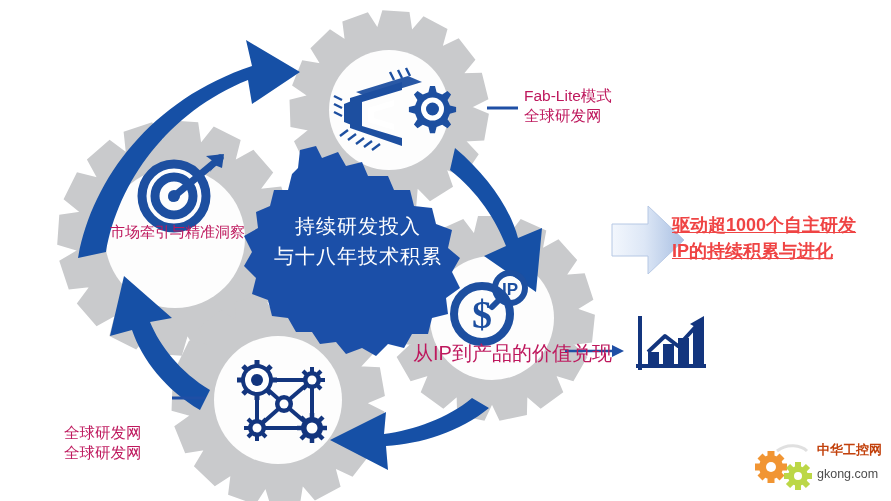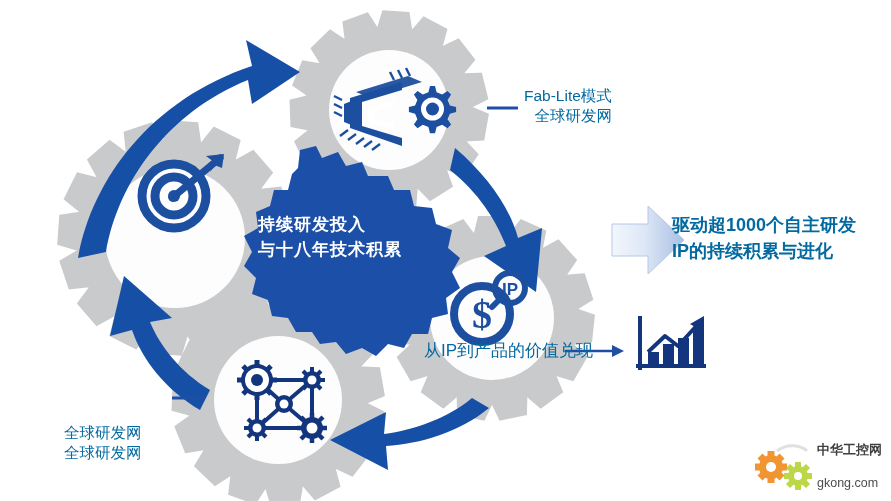--- a/index.html
+++ b/index.html
@@ -6,41 +6,41 @@
   body{
     width:891px;height:501px;
     background:#ffffff;
     font-family:"Liberation Sans","DejaVu Sans",sans-serif;
     overflow:hidden;
     position:relative;
   }
   #stage{position:absolute;left:0;top:0;width:891px;height:501px;}
   svg#scene{position:absolute;left:0;top:0;width:891px;height:501px;}
 
-  .lbl{position:absolute;color:#0369a1;font-size:15.5px;line-height:1.32;white-space:nowrap;text-align:right;}
+  .lbl{position:absolute;color:#be185d;font-size:15.5px;line-height:1.32;white-space:nowrap;}
 
   #label-fablite{left:524px;top:86px;}
   #label-market{left:110px;top:222px;font-size:15px;}
   #label-network{left:64px;top:376px;margin-top:47px;}
-  #label-ip{left:413px;top:340px;font-size:17px;margin-left:11px;}
+  #label-ip{left:413px;top:340px;font-size:20px;}
 
   #center-text{
     position:absolute;left:258px;top:212px;width:200px;
-    text-align:left;color:#ffffff;font-weight:bold;
-    font-size:17px;line-height:1.48;letter-spacing:1px;
+    text-align:center;color:#ffffff;font-weight:normal;
+    font-size:20px;line-height:1.48;letter-spacing:1px;
   }
   #outcome-text{
     position:absolute;left:672px;top:212px;width:215px;
-    color:#0369a1;font-weight:bold;font-size:18px;line-height:1.45;
+    color:#ef4444;font-weight:bold;font-size:18px;line-height:1.45;text-decoration:underline;
   }
 
   #watermark{position:absolute;left:757px;top:437px;width:128px;height:58px;}
   #wm-text{position:absolute;left:60px;top:4px;}
-  #wm-cn{font-size:13px;font-weight:bold;color:#404040;letter-spacing:0px;}
-  #wm-en{font-size:12.5px;color:#4d4d4d;margin-top:17px;}
+  #wm-cn{font-size:13px;font-weight:bold;color:#c2410c;letter-spacing:0px;}
+  #wm-en{font-size:12.5px;color:#4d4d4d;margin-top:8px;}
 </style>
 </head>
 <body>
 
 <div id="stage">
 
   <svg id="scene" viewBox="0 0 891 501">
     <defs>
       <linearGradient id="bigArrowGrad" x1="0" y1="0" x2="1" y2="0">
         <stop offset="0%" stop-color="#f3f7fd"></stop>
@@ -290,20 +290,23 @@
   <div id="center-text">
     <div>持续研发投入</div>
     <div>与十八年技术积累</div>
   </div>
 
   <div class="lbl" id="label-fablite">
     <div>Fab-Lite模式</div>
     <div>全球研发网</div>
   </div>
 
+  <div class="lbl" id="label-market">
+    <div>市场牵引与精准洞察</div>
+  </div>
 
   <div class="lbl" id="label-ip">
     <div>从IP到产品的价值兑现</div>
   </div>
 
   <div class="lbl" id="label-network">
     <div>全球研发网</div>
     <div>全球研发网</div>
   </div>
 

